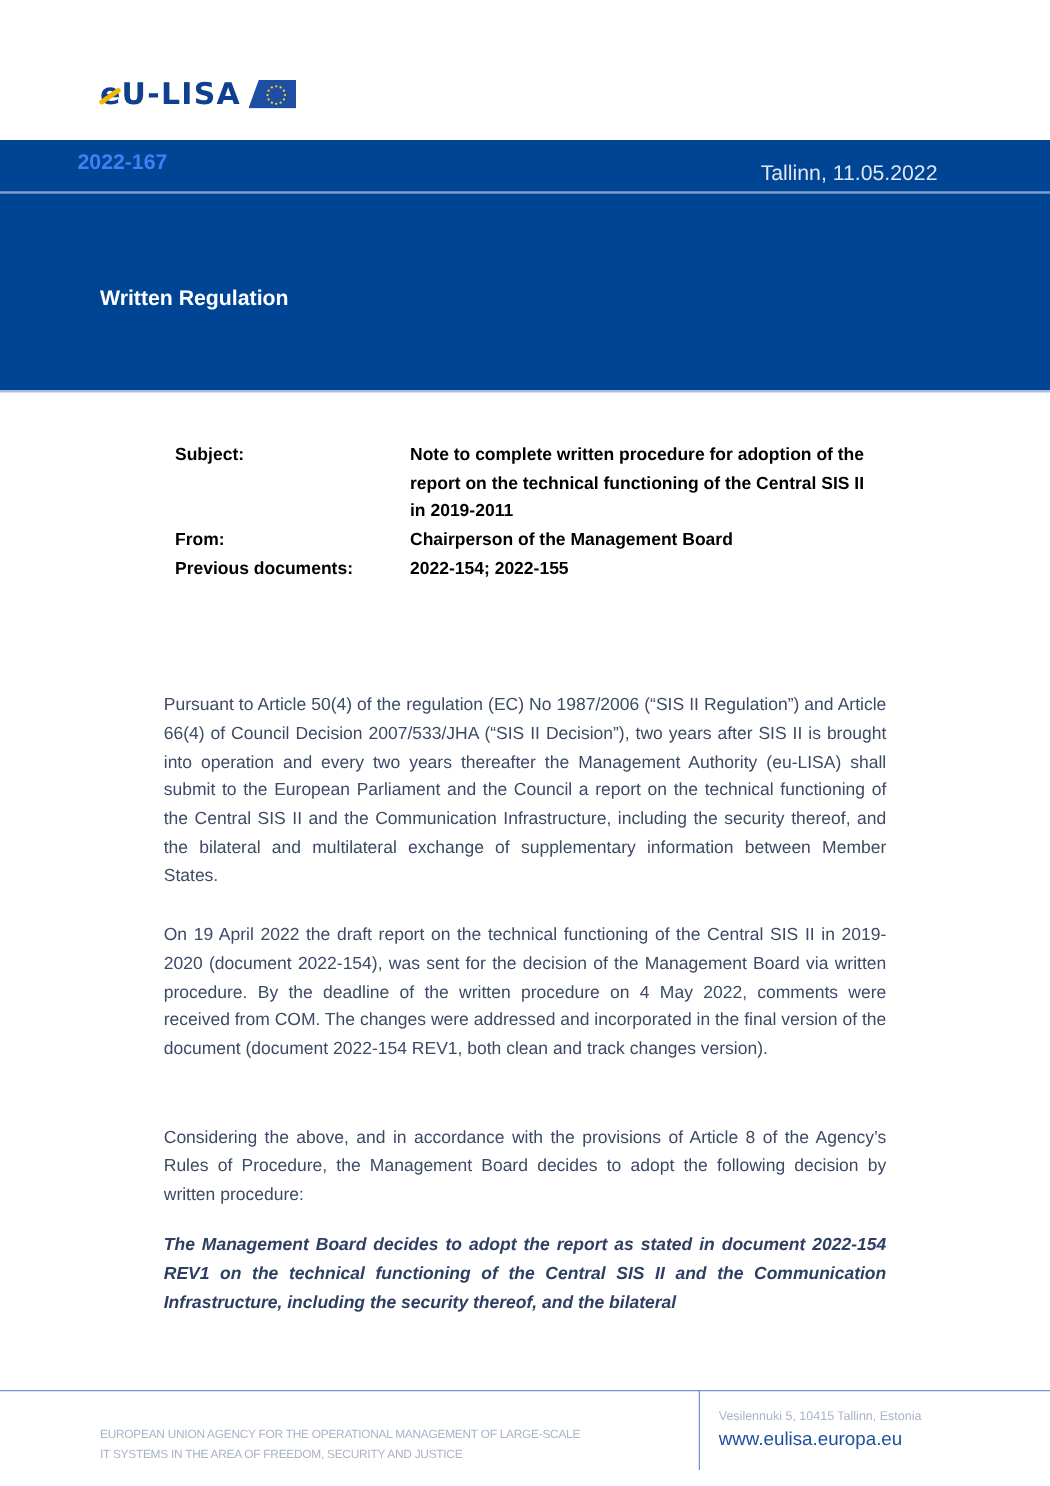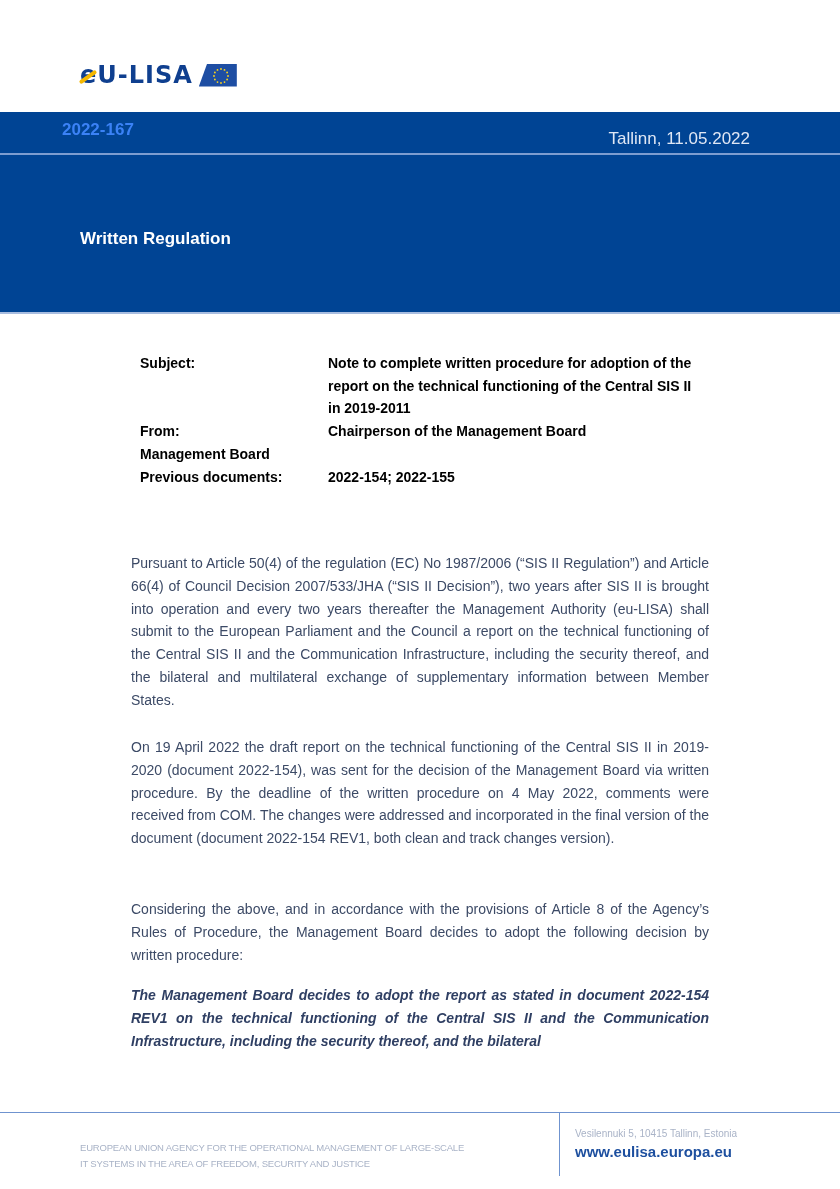--- a/index.html
+++ b/index.html
@@ -26,21 +26,21 @@
   .body-text { position:absolute; left:131px; width:578px; color:#3c4a66; font-size:14px; line-height:22.8px;
                text-align:justify; margin:0; }
   .p1 { top:552px; } .p2 { top:736px; } .p3 { top:898px; }
   .decision { position:absolute; left:131px; top:984px; width:578px; color:#2f3f63; font-size:14px;
               line-height:22.8px; font-weight:bold; font-style:italic; text-align:justify; margin:0; }
   .footer-rule { position:absolute; left:0; top:1112px; width:840px; height:1px; background:#6f93cf; }
   .footer-divider { position:absolute; left:559px; top:1112px; width:1px; height:64px; background:#6f93cf; }
   .footer-agency { position:absolute; left:80px; top:1140px; color:#a9b3c7; font-size:9.5px; line-height:16px;
                    letter-spacing:-0.2px; }
   .footer-address { position:absolute; left:575px; top:1128px; color:#a9b3c7; font-size:10px; }
-  .footer-url { position:absolute; left:575px; top:1143px; color:#1d4f9f; font-weight:bold; font-size:15px; }
+  .footer-url { position:absolute; left:575px; top:1143px; color:#1d4f9f; font-weight:normal; font-size:15px; }
 </style>
 </head>
 <body>
 
 <div class="logo">
   <span class="logo-text">
     <span class="logo-swoosh"></span>
     <span>eU-LISA</span>
   </span>
   <span class="logo-flag">
@@ -73,21 +73,20 @@
 <div class="meta">
   <div class="meta-row">
     <div class="meta-label">Subject:</div>
     <div class="meta-value">Note to complete written procedure for adoption of the report on the technical functioning of the Central SIS II in 2019-2011</div>
   </div>
   <div class="meta-row">
     <div class="meta-label">From:</div>
     <div class="meta-value">Chairperson of the Management Board</div>
   </div>
   <div class="meta-row">
-    <div class="meta-value">Management Board</div>
   </div>
   <div class="meta-row">
     <div class="meta-label">Previous documents:</div>
     <div class="meta-value">2022-154; 2022-155</div>
   </div>
 </div>
 
 <p class="body-text p1">Pursuant to Article 50(4) of the regulation (EC) No 1987/2006 (“SIS II Regulation”) and Article 66(4) of Council Decision 2007/533/JHA (“SIS II Decision”), two years after SIS II is brought into operation and every two years thereafter the Management Authority (eu-LISA) shall submit to the European Parliament and the Council a report on the technical functioning of the Central SIS II and the Communication Infrastructure, including the security thereof, and the bilateral and multilateral exchange of supplementary information between Member States.</p>
 <p class="body-text p2">On 19 April 2022 the draft report on the technical functioning of the Central SIS II in 2019-2020 (document 2022-154), was sent for the decision of the Management Board via written procedure. By the deadline of the written procedure on 4 May 2022, comments were received from COM. The changes were addressed and incorporated in the final version of the document (document 2022-154 REV1, both clean and track changes version).</p>
 <p class="body-text p3">Considering the above, and in accordance with the provisions of Article 8 of the Agency’s Rules of Procedure, the Management Board decides to adopt the following decision by written procedure:</p>

